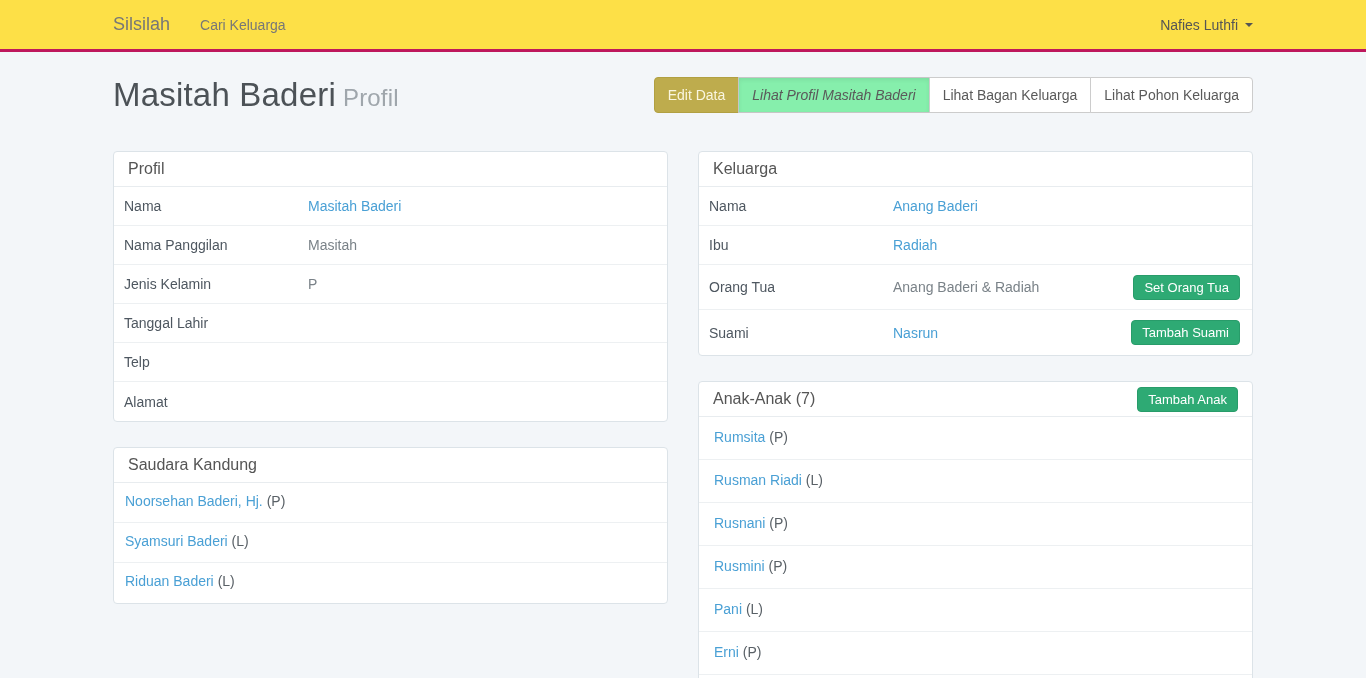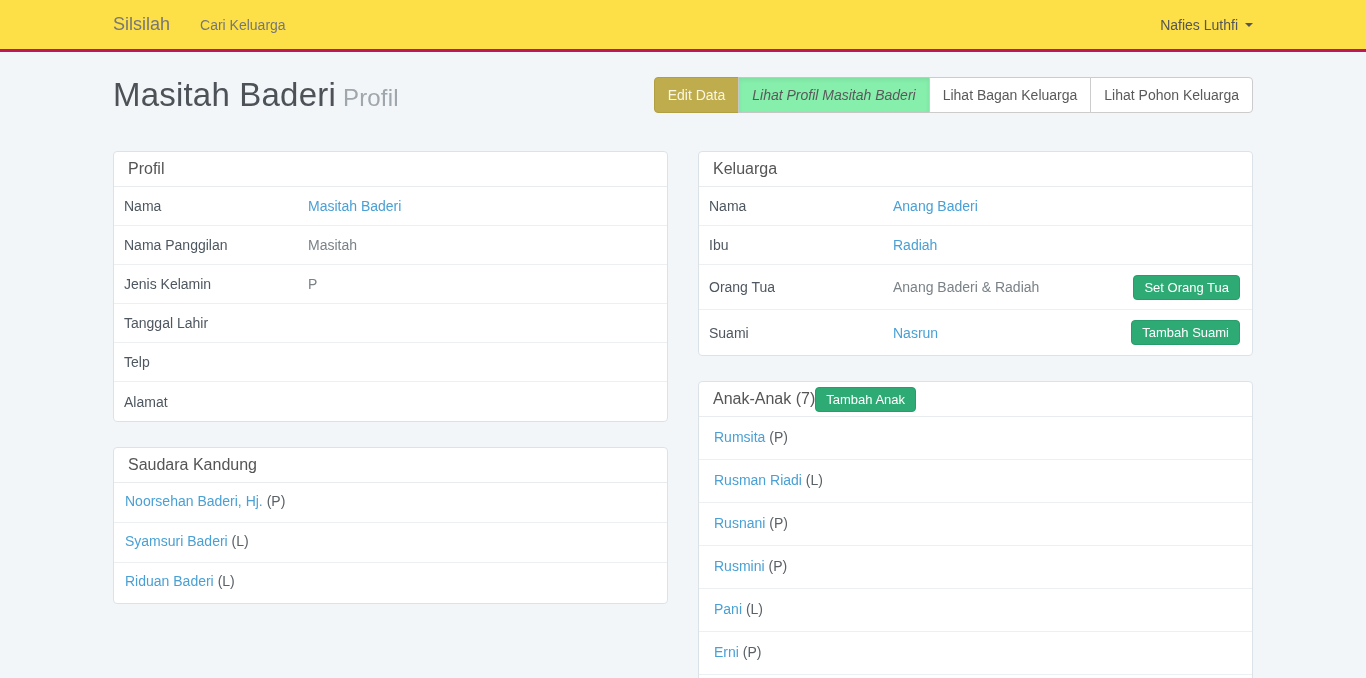--- a/index.html
+++ b/index.html
@@ -33,21 +33,21 @@
   }
   .btn:first-child { border-radius: 4px 0 0 4px; margin-left: 0; }
   .btn:last-child { border-radius: 0 4px 4px 0; }
   .btn-gold { background: #beac4d; border-color: #b1a042; color: #faf6e0; }
   .btn-active { background: #86efac; border-color: #c6c6c6; box-shadow: inset 0 2px 4px rgba(0,0,0,0.07); font-style: italic; }
 
   
   .columns { display: grid; grid-template-columns: 1fr 1fr; gap: 30px; align-items: start; }
   .card { background: #fff; border: 1px solid #dce3e8; border-radius: 4px; margin-bottom: 25px; overflow: hidden; }
   .card-header { height: 35px; display: flex; align-items: center; padding: 0 14px; font-size: 16px; color: #555; border-bottom: 1px solid #e8ecef; }
-  .card-header.with-action { }
+  .card-header.with-action { justify-content: space-between; }
 
   .trow { display: flex; align-items: center; border-bottom: 1px solid #edf0f2; min-height: 39px; }
   .trow:last-child { border-bottom: none; align-items: center; }
   .tlabel { flex: 0 0 184px; padding: 10px 10px; font-size: 14px; font-weight: normal; color: #4e5760; }
   .tvalue { flex: 1; padding: 10px 10px; font-size: 14px; color: #7a8288; }
   .trow.has-btn { min-height: 45px; }
   .row-action { margin-right: 12px; }
 
   a.link { color: #4aa0d5; text-decoration: none; cursor: pointer; }
 

